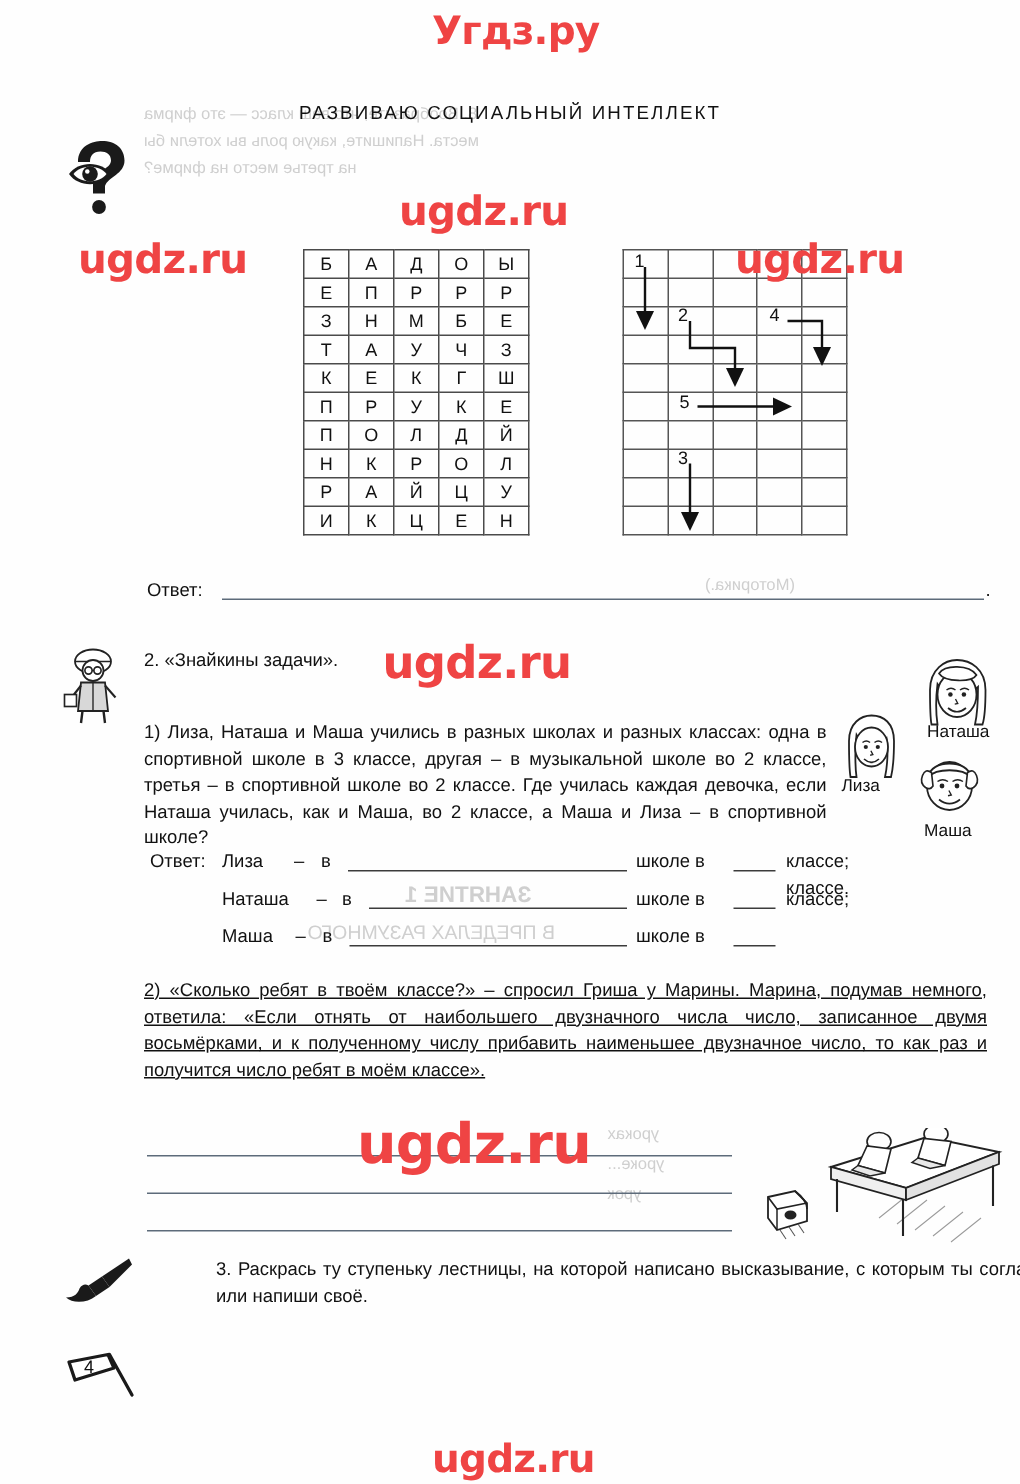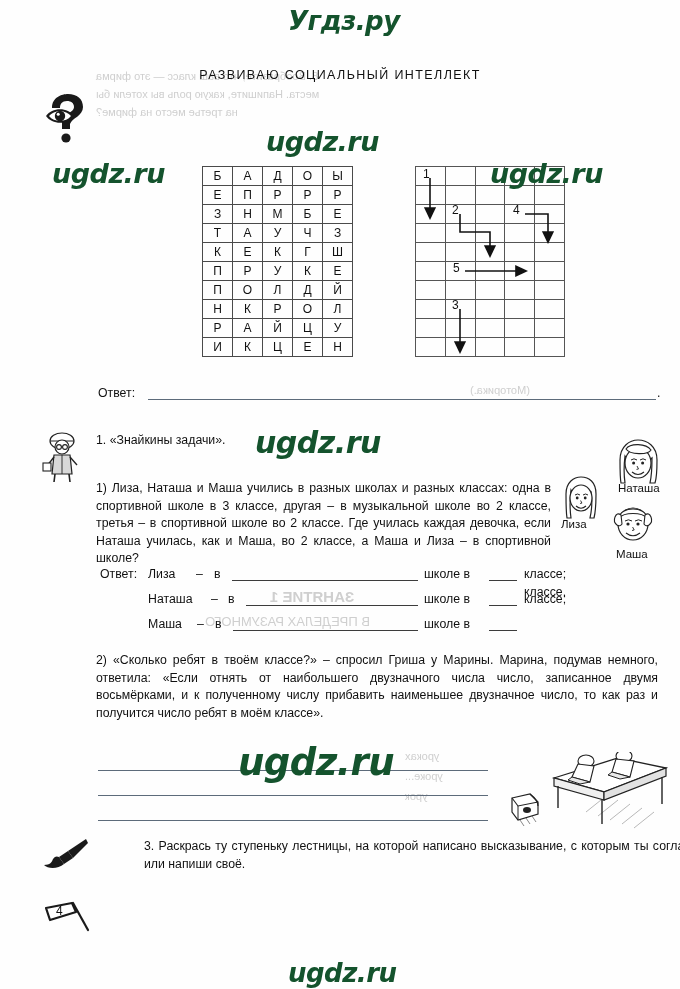--- a/index.html
+++ b/index.html
@@ -11,25 +11,24 @@
     position: relative;
     overflow: hidden;
     color: #111;
   }
 
   
   .wm {
     position: absolute;
     font-family: "DejaVu Sans", sans-serif;
     font-weight: bold;
-    color: #14532d;
+    color: #ef4444;
     letter-spacing: -0.5px;
     user-select: none;
     z-index: 40;
-    font-style: italic;
   }
   .wm-top    { left: 288px; top: 6px;  font-size: 26px; }
   .wm-bottom { left: 288px; top: 958px; font-size: 26px; }
   .wm-a { left: 52px;  top: 158px; font-size: 27px; }
   .wm-b { left: 490px; top: 158px; font-size: 27px; }
   .wm-c { left: 266px; top: 126px; font-size: 27px; }
   .wm-d { left: 255px; top: 425px; font-size: 30px; }
   .wm-e { left: 238px; top: 741px; font-size: 37px; }
 
   
@@ -343,21 +342,21 @@
 
       <path d="M12,25 L5,34" stroke="#222" stroke-width="1.4" fill="none"></path>
       <path d="M28,25 L35,33" stroke="#222" stroke-width="1.4" fill="none"></path>
 
       <rect x="1" y="31" width="8" height="8" fill="#fff" stroke="#222" stroke-width="1.1"></rect>
 
       <path d="M13,42 L12,50 M27,42 L28,50" stroke="#222" stroke-width="1.6"></path>
     </svg>
   </div>
 
-  <div class="ptext" style="left:96px; top:432px; width:330px;">1. «Знайкины задачи».</div>
+  <div class="ptext" style="left:96px; top:432px; width:330px;">2. «Знайкины задачи».</div>
 
   <div class="ptext" style="left:96px; top:480px; width:455px;">1) Лиза, Наташа и Маша учились в разных школах и разных классах: одна в спортивной школе в 3 классе, другая – в музыкальной школе во 2 классе, третья – в спортивной школе во 2 классе. Где училась каждая девочка, если Наташа училась, как и Маша, во 2 классе, а Маша и Лиза – в спортивной школе?</div>
 
   <div class="faces">
     <svg viewBox="0 0 116 128" width="116" height="128">
 
       <g transform="translate(52,0)">
         <path d="M8,22 C8,8 18,2 26,2 C35,2 45,8 45,22 C45,34 44,42 43,45 L38,45 C40,36 40,26 40,20 C34,26 18,26 13,18 C12,26 12,38 13,45 L9,45 C8,40 8,30 8,22 Z" fill="#fff" stroke="#222" stroke-width="1.2"></path>
         <ellipse cx="26" cy="25" rx="13" ry="15" fill="#fff" stroke="#222" stroke-width="1.2"></ellipse>
         <path d="M14,11 C18,5 34,5 39,12 C36,17 18,17 14,11 Z" fill="#fff" stroke="#222" stroke-width="1.1"></path>
@@ -417,21 +416,21 @@
   <div class="lbl" style="left:524px; top:592px;">классе;</div>
 
   <div class="lbl" style="left:148px; top:617px;">Маша</div>
   <div class="lbl" style="left:197px; top:617px;">–</div>
   <div class="lbl" style="left:215px; top:617px;">в</div>
   <div class="rule dark" style="left:233px; top:630px; width:185px;"></div>
   <div class="lbl" style="left:424px; top:617px;">школе в</div>
   <div class="rule dark" style="left:489px; top:630px; width:28px;"></div>
   <div class="lbl" style="left:524px; top:585px;">классе.</div>
 
-  <div class="ptext" style="left:96px; top:652px; width:562px;">2) «Сколько ребят в твоём классе?» – спросил Гриша у Марины. Марина, подумав немного, ответила: «Если отнять от наибольшего двузначного числа число, записанное двумя восьмёрками, и к полученному числу прибавить наименьшее двузначное число, то как раз и получится число ребят в моём классе».</div>
+  <div class="ptext" style="left:96px; top:652px; width:562px;text-decoration:underline;">2) «Сколько ребят в твоём классе?» – спросил Гриша у Марины. Марина, подумав немного, ответила: «Если отнять от наибольшего двузначного числа число, записанное двумя восьмёрками, и к полученному числу прибавить наименьшее двузначное число, то как раз и получится число ребят в моём классе».</div>
 
   <div class="rule" style="left:98px; top:770px; width:390px;"></div>
   <div class="rule" style="left:98px; top:795px; width:390px;"></div>
   <div class="rule" style="left:98px; top:820px; width:390px;"></div>
 
   <div class="desk">
     <svg viewBox="0 0 176 82" width="176" height="82">
 
       <g stroke="#9a9a9a" stroke-width="0.7">
         <line x1="92" y1="60" x2="112" y2="44"></line>

